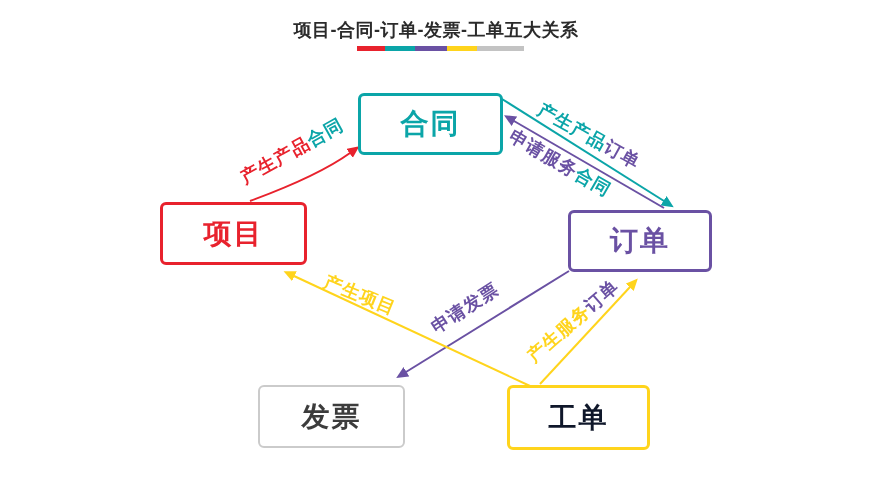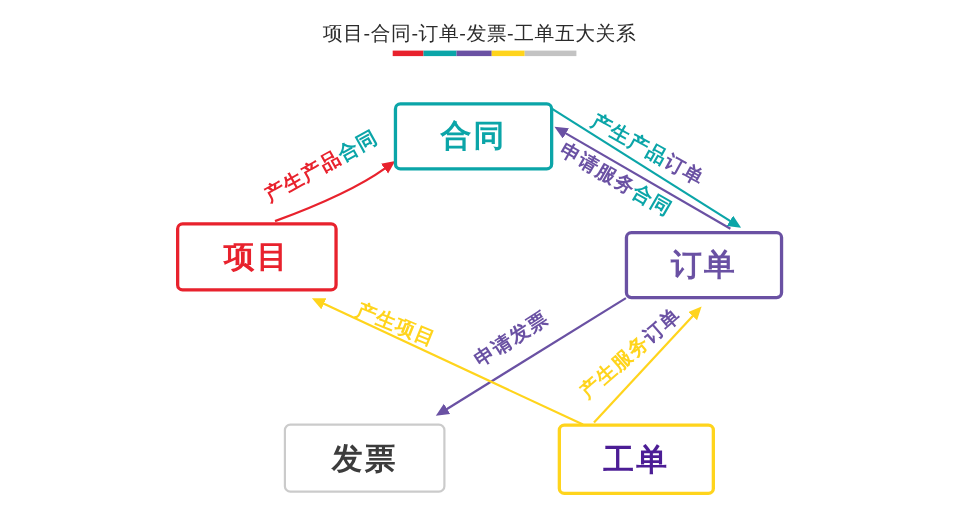--- a/index.html
+++ b/index.html
@@ -19,21 +19,21 @@
   .title-wrap {
     position: absolute;
     left: 0;
     top: 18px;
     width: 100%;
     text-align: center;
   }
   .title {
     margin: 0;
     font-size: 18px;
-    font-weight: 400;
+    font-weight: 700;
     color: #2b2b2b;
     letter-spacing: 0.5px;
   }
   .title-underline {
     position: absolute;
     left: 357px;
     top: 28px;
     height: 5px;
     display: flex;
   }
@@ -67,21 +67,21 @@
     background: #ffffff;
     box-sizing: border-box;
     font-weight: 600;
     font-size: 28px;
     letter-spacing: 2px;
   }
   .node-contract  { left: 358px; top:  93px; width: 145px; height: 62px; border: 3px solid #0ba5a8; color: #0ba5a8; }
   .node-project   { left: 160px; top: 202px; width: 147px; height: 63px; border: 3px solid #e8222d; color: #e8222d; font-weight: 700; }
   .node-order     { left: 568px; top: 210px; width: 144px; height: 62px; border: 3px solid #6a51a3; color: #6a51a3; }
   .node-invoice   { left: 258px; top: 385px; width: 147px; height: 63px; border: 2px solid #cbcbcb; color: #3c3c3c; }
-  .node-workorder { left: 507px; top: 385px; width: 143px; height: 65px; border: 3px solid #ffd41c; color: #4c1d95; }
+  .node-workorder { left: 507px; top: 385px; width: 143px; height: 65px; border: 3px solid #ffd41c; color: #0f172a; }
 
   
   .edge-label {
     position: absolute;
     font-size: 18px;
     font-weight: 600;
     letter-spacing: 1px;
     white-space: nowrap;
     transform-origin: center center;
   }

